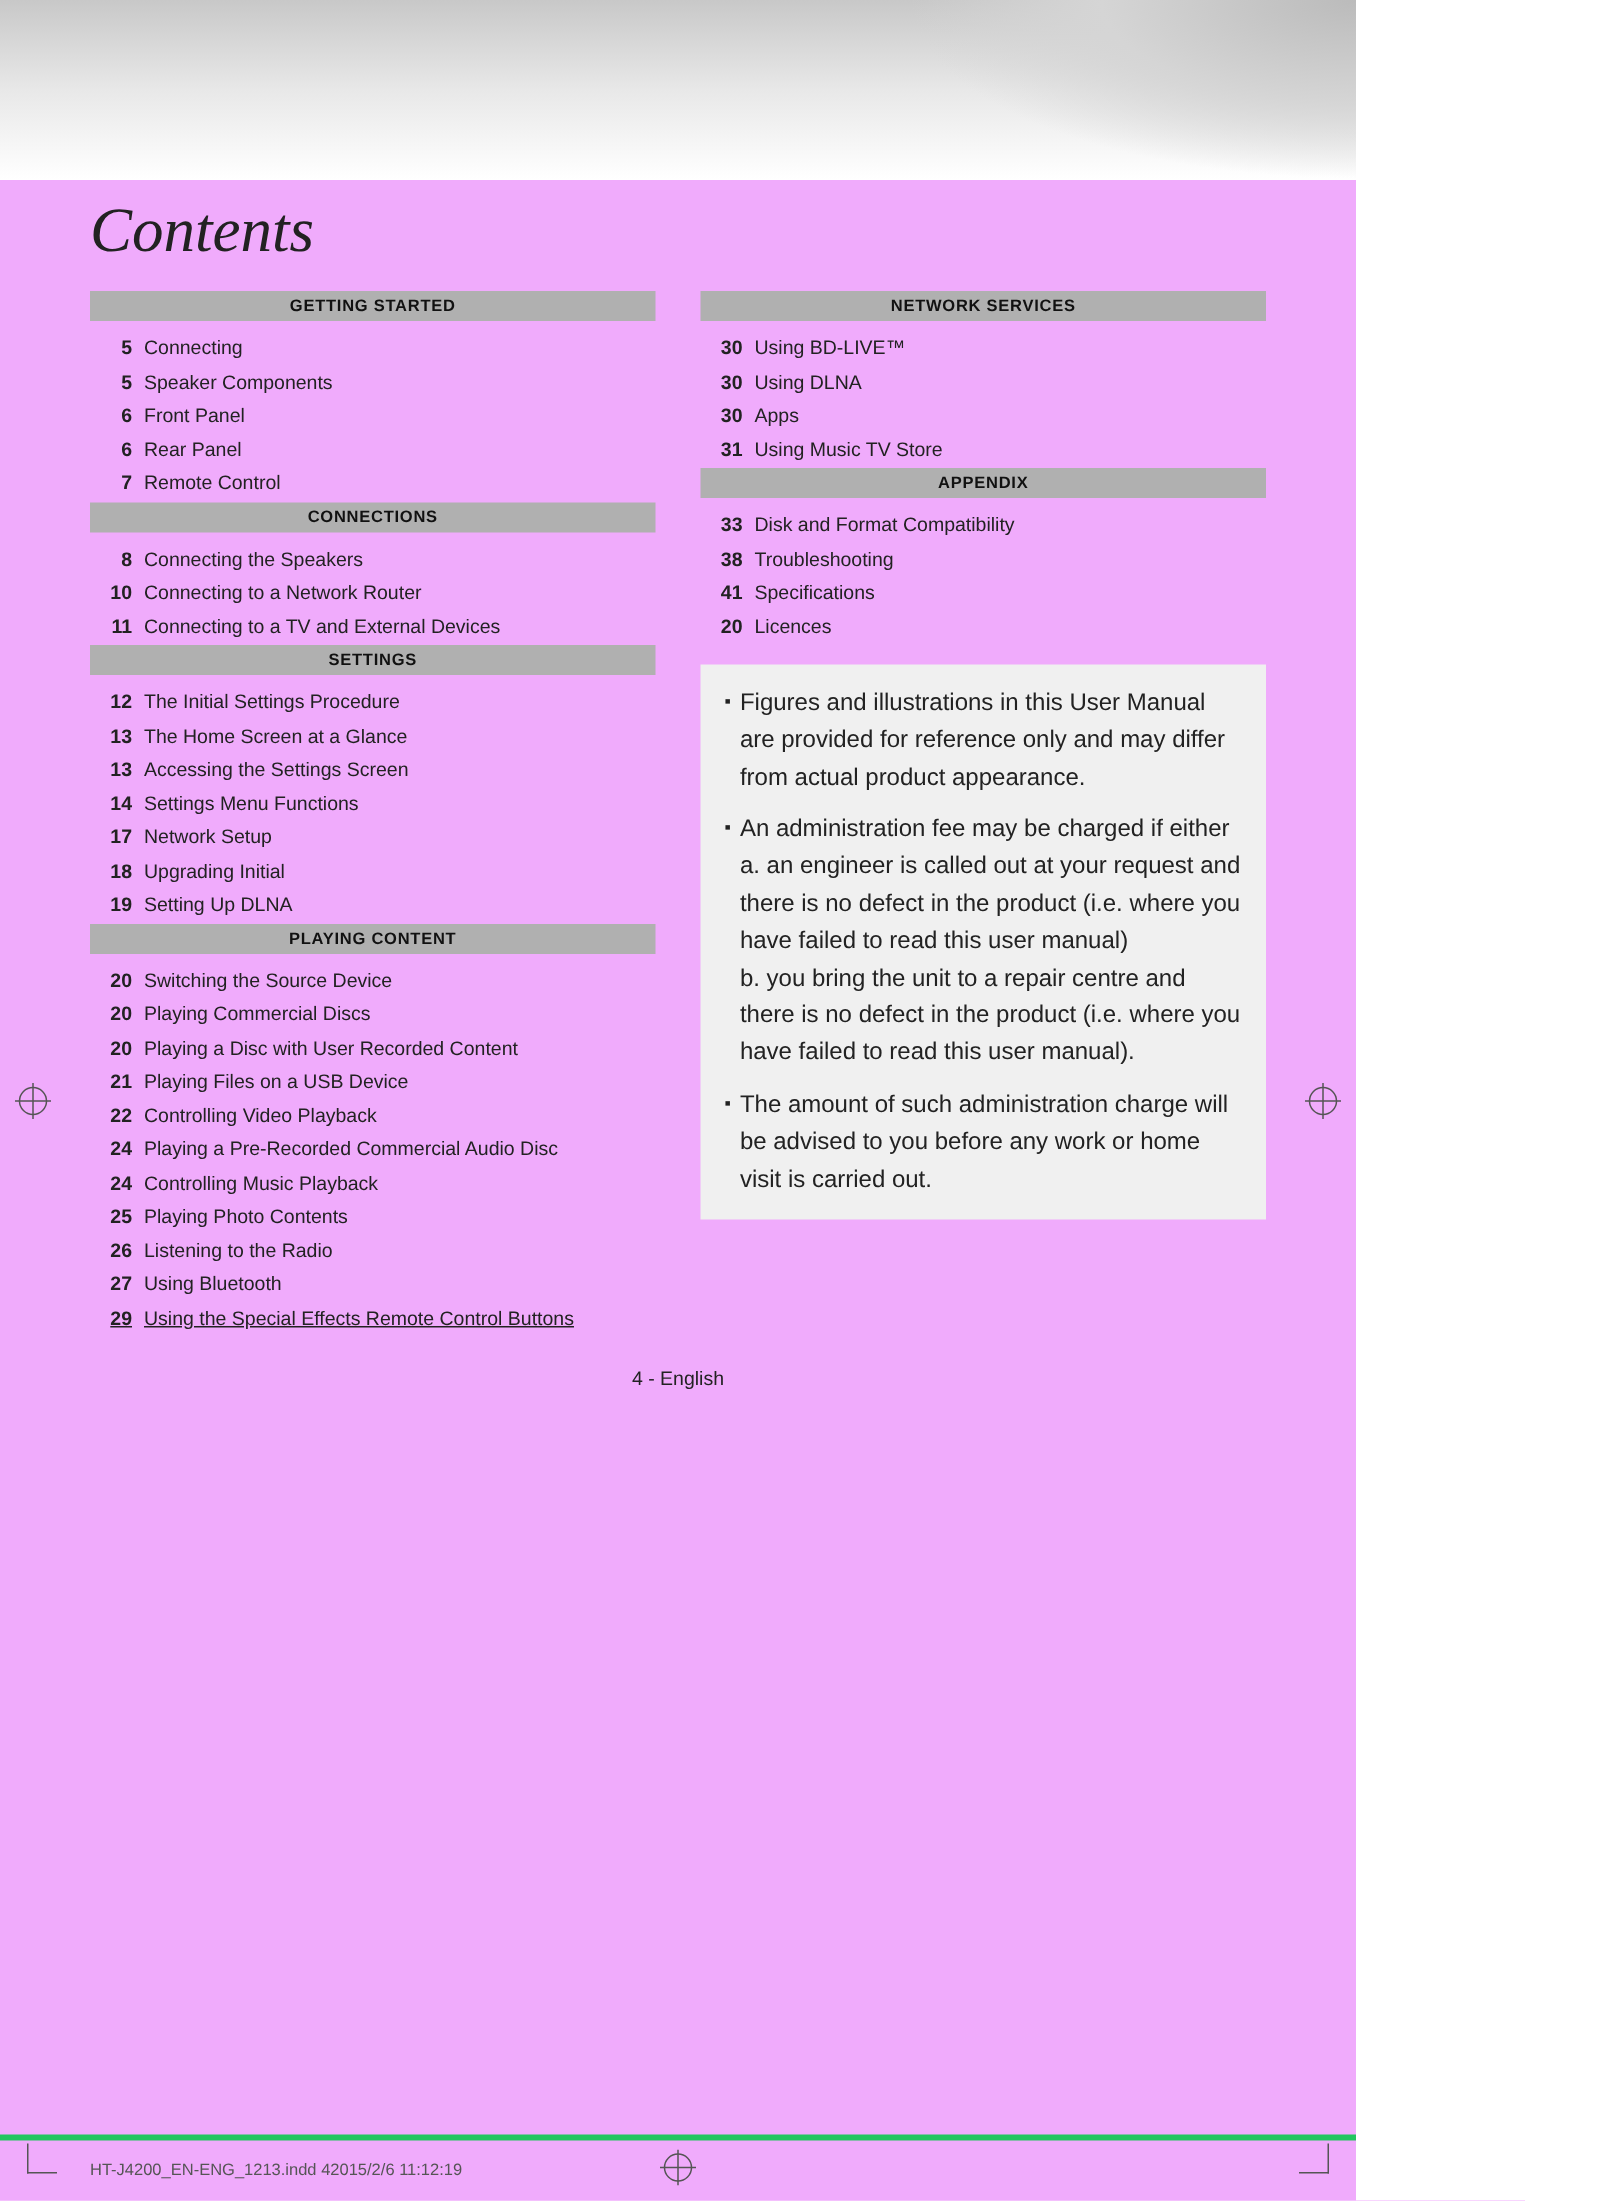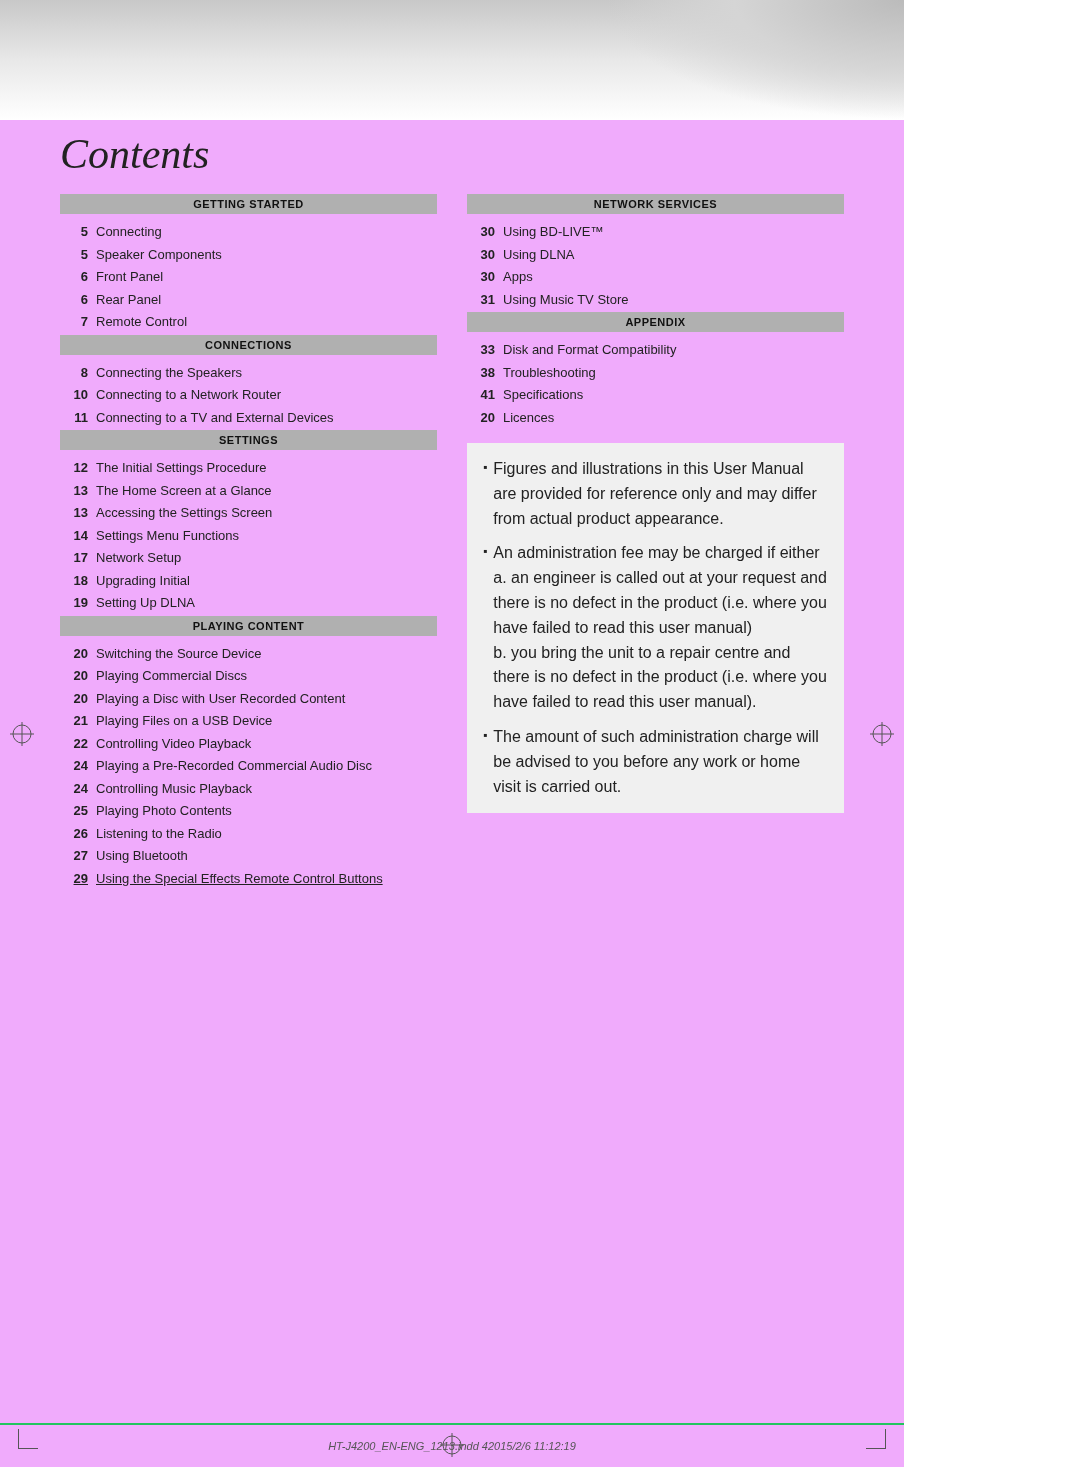--- a/index.html
+++ b/index.html
@@ -151,26 +151,25 @@
       line-height: 1.55;
     }
 
     
     .footer {
       position: absolute;
       bottom: 0;
       left: 0;
       right: 0;
       height: 44px;
-      border-top: 2px solid #22c55e;
+      border-top: 4px solid #22c55e;
       display: flex;
       align-items: center;
-      justify-content: center;
+      justify-content: flex-start;
       padding: 0 60px;
-      font-style: italic;
     }
     .footer-left {
       font-size: 11px;
       color: #555;
     }
     .footer-center {
       font-size: 13px;
       color: #333;
     }
     .footer-right {
@@ -408,20 +407,23 @@
         </div>
         <div class="note-item">
           <span class="bullet">▪</span>
           <span class="note-text">The amount of such administration charge will be advised to you before any work or home visit is carried out.</span>
         </div>
       </div>
 
     </div>
   </div>
 
+  <div class="page-number-area">
+    <span>4  -  English</span>
+  </div>
 
   <div class="footer">
     <span class="footer-left">HT-J4200_EN-ENG_1213.indd   4</span>
     <span class="footer-center"></span>
     <span class="footer-right">2015/2/6   11:12:19</span>
   </div>
 
 </div>
 
 </body></html>

